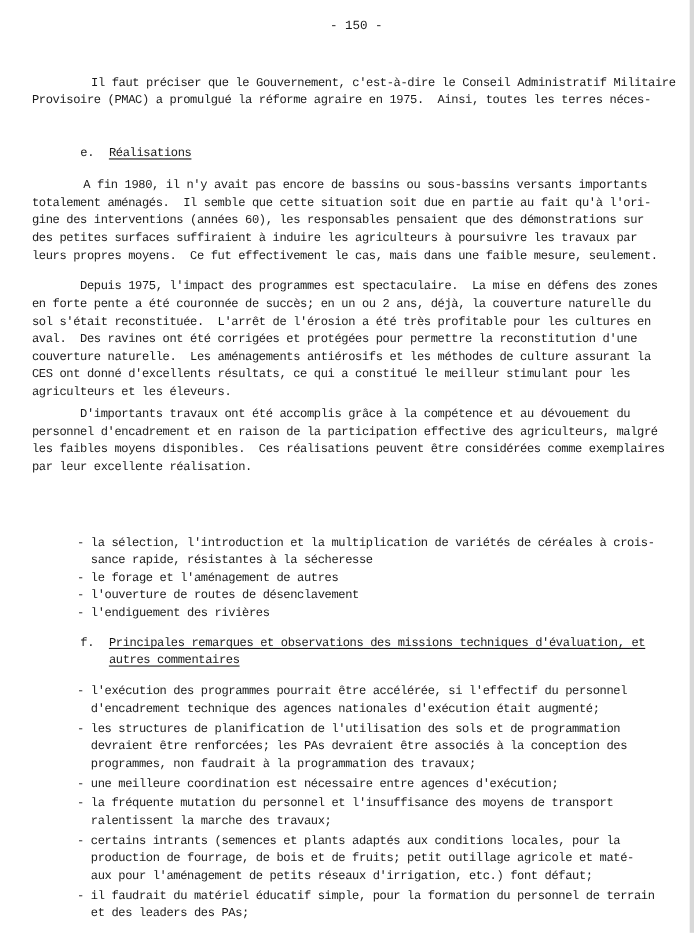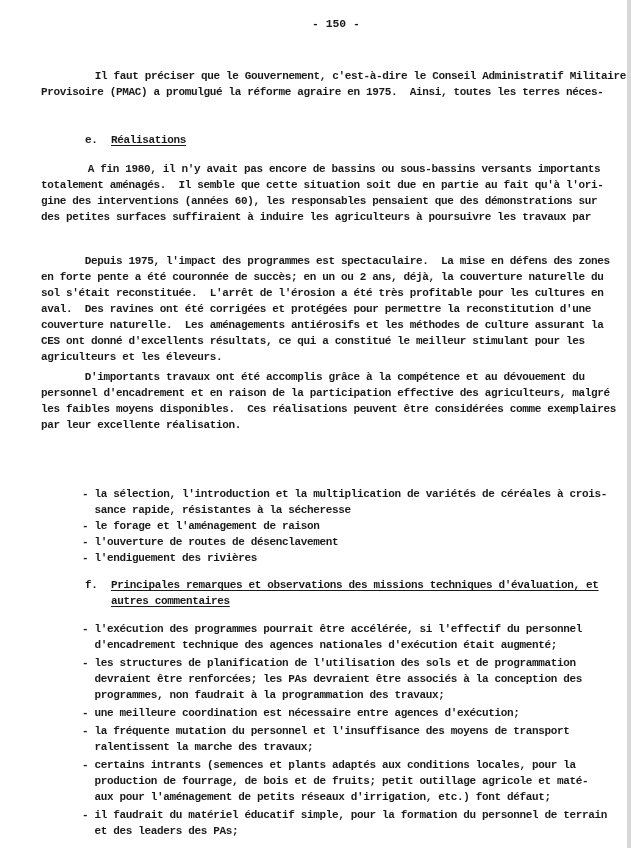--- a/index.html
+++ b/index.html
@@ -4,21 +4,21 @@
 <style>
   html, body { margin: 0; padding: 0; }
   body {
     width: 631px; height: 848px; overflow: hidden;
     background: #ffffff;
     position: relative;
     font-family: "Liberation Mono", "DejaVu Sans Mono", monospace;
     color: #1a1a1a;
   }
   .edge { position: absolute; right: 0; top: 0; width: 4px; height: 848px; background: #d8d8d8; }
-  .page { position: absolute; left: 16px; top: 0; width: 535px; height: 848px; font-weight: bold; }
+  .page { position: absolute; left: 4px; top: 0; width: 535px; height: 848px; }
   .t {
     position: absolute;
     font-size: 11px;
     line-height: 15.5px;
     white-space: pre;
     letter-spacing: -0.35px;
   }
   .pn { position: absolute; left: 296px; top: 18px; font-size: 11.4px; white-space: pre; }
   .u { text-decoration: underline; text-underline-offset: 2px; }
 </style>
@@ -33,38 +33,39 @@
   <div class="t" style="left:35px;top:69px">       Il faut préciser que le Gouvernement, c'est-à-dire le Conseil Administratif Militaire</div>
   <div class="t" style="left:25px;top:85px">Provisoire (PMAC) a promulgué la réforme agraire en 1975.  Ainsi, toutes les terres néces-</div>
 
   <div class="t" style="left:69px;top:133px">e.</div>
   <div class="t u" style="left:95px;top:133px">Réalisations</div>
 
   <div class="t" style="left:28px;top:162px">       A fin 1980, il n'y avait pas encore de bassins ou sous-bassins versants importants</div>
   <div class="t" style="left:25px;top:178px">totalement aménagés.  Il semble que cette situation soit due en partie au fait qu'à l'ori-</div>
   <div class="t" style="left:25px;top:194px">gine des interventions (années 60), les responsables pensaient que des démonstrations sur</div>
   <div class="t" style="left:25px;top:210px">des petites surfaces suffiraient à induire les agriculteurs à poursuivre les travaux par</div>
+  <div class="t" style="left:25px;top:226px">leurs propres moyens.  Ce fut effectivement le cas, mais dans une faible mesure, seulement.</div>
 
   <div class="t" style="left:25px;top:254px">       Depuis 1975, l'impact des programmes est spectaculaire.  La mise en défens des zones</div>
   <div class="t" style="left:25px;top:270px">en forte pente a été couronnée de succès; en un ou 2 ans, déjà, la couverture naturelle du</div>
   <div class="t" style="left:25px;top:286px">sol s'était reconstituée.  L'arrêt de l'érosion a été très profitable pour les cultures en</div>
   <div class="t" style="left:25px;top:302px">aval.  Des ravines ont été corrigées et protégées pour permettre la reconstitution d'une</div>
   <div class="t" style="left:25px;top:318px">couverture naturelle.  Les aménagements antiérosifs et les méthodes de culture assurant la</div>
   <div class="t" style="left:25px;top:334px">CES ont donné d'excellents résultats, ce qui a constitué le meilleur stimulant pour les</div>
   <div class="t" style="left:25px;top:350px">agriculteurs et les éleveurs.</div>
 
   <div class="t" style="left:25px;top:370px">       D'importants travaux ont été accomplis grâce à la compétence et au dévouement du</div>
   <div class="t" style="left:25px;top:386px">personnel d'encadrement et en raison de la participation effective des agriculteurs, malgré</div>
   <div class="t" style="left:25px;top:402px">les faibles moyens disponibles.  Ces réalisations peuvent être considérées comme exemplaires</div>
   <div class="t" style="left:25px;top:418px">par leur excellente réalisation.</div>
 
 
   <div class="t" style="left:66px;top:487px">- la sélection, l'introduction et la multiplication de variétés de céréales à crois-</div>
   <div class="t" style="left:66px;top:503px">  sance rapide, résistantes à la sécheresse</div>
-  <div class="t" style="left:66px;top:519px">- le forage et l'aménagement de raison</div>
+  <div class="t" style="left:66px;top:519px">- le forage et l'aménagement de autres</div>
   <div class="t" style="left:66px;top:535px">- l'ouverture de routes de désenclavement</div>
   <div class="t" style="left:66px;top:551px">- l'endiguement des rivières</div>
 
   <div class="t" style="left:69px;top:578px">f.</div>
   <div class="t u" style="left:95px;top:578px">Principales remarques et observations des missions techniques d'évaluation, et</div>
   <div class="t u" style="left:95px;top:594px">autres commentaires</div>
 
   <div class="t" style="left:66px;top:622px">- l'exécution des programmes pourrait être accélérée, si l'effectif du personnel</div>
   <div class="t" style="left:66px;top:638px">  d'encadrement technique des agences nationales d'exécution était augmenté;</div>
   <div class="t" style="left:66px;top:656px">- les structures de planification de l'utilisation des sols et de programmation</div>

